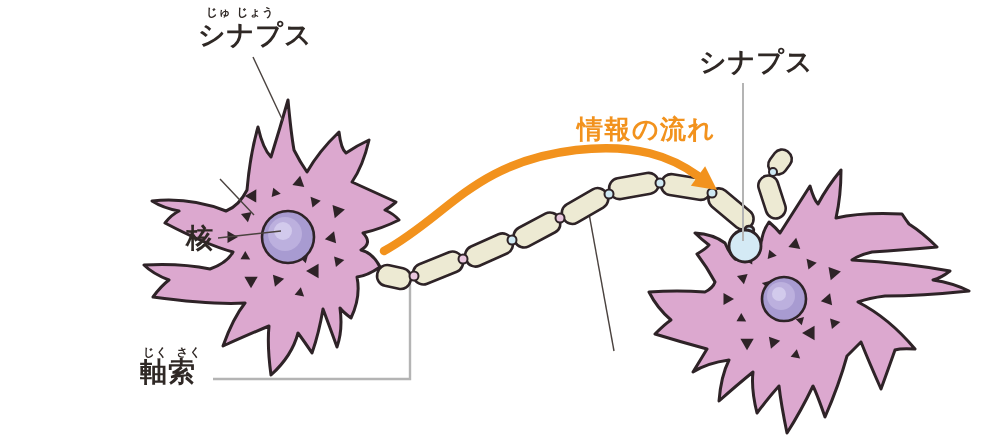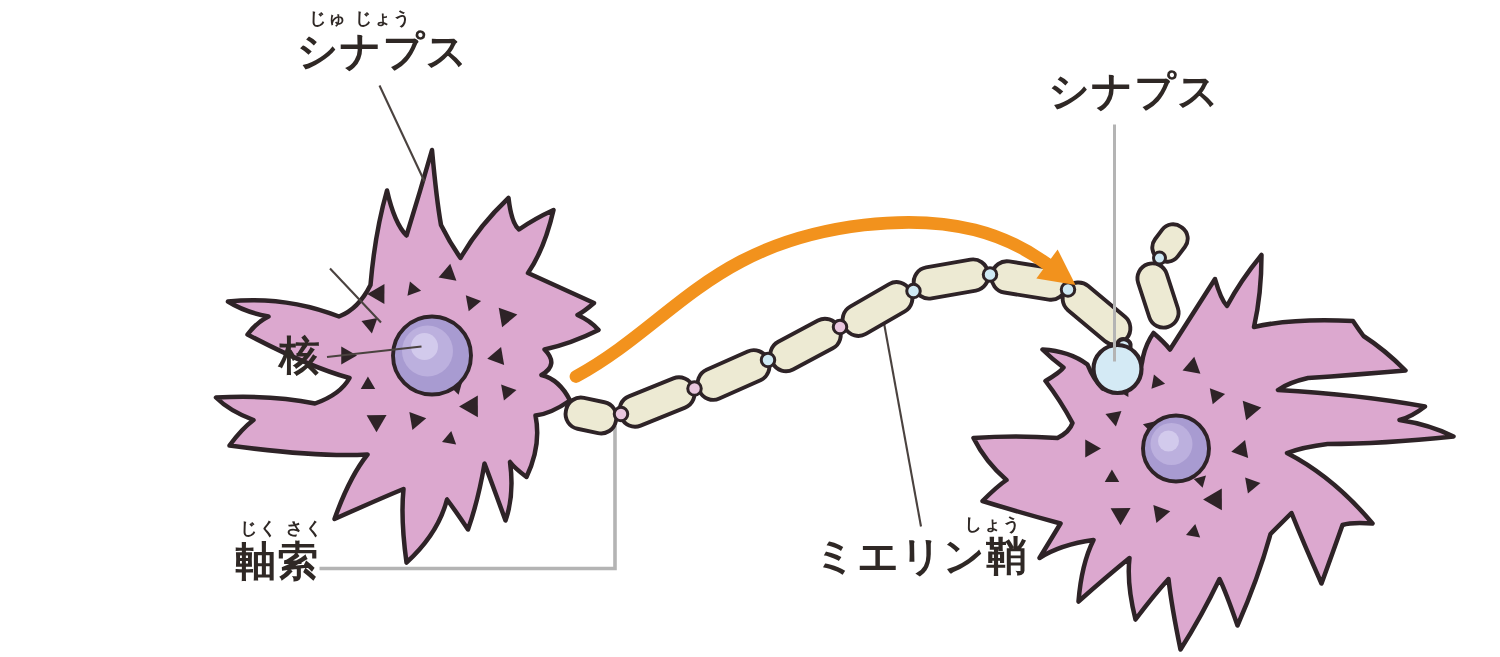--- a/index.html
+++ b/index.html
@@ -179,28 +179,27 @@
   <div class="lbl" style="left:198px;top:21px;">
     <span class="furi" style="left:8px;">じゅ じょう</span>
     <span>シナプス</span>
   </div>
 
 
   <div class="lbl" style="left:186px;top:224px;">
     <span>核</span>
   </div>
 
-  <div class="lbl" style="left:157px;top:361px;">
+  <div class="lbl" style="left:140px;top:361px;font-family:Liberation Mono, monospace;">
     <span class="furi" style="left:3px;">じく さく</span>
     <span>軸索</span>
   </div>
 
-  <div class="lbl" style="left:543px;top:358px;">
-    <span class="furi" style="left:100px;">しょう</span>
-    <span>ミエリン鞘</span>
-  </div>
 
   <div class="lbl" style="left:699px;top:48px;">
     <span>シナプス</span>
   </div>
 
+  <div class="lbl flow" style="left:577px;top:116px;">
+    <span>情報の流れ</span>
+  </div>
 
 </div>
 
 </body></html>

